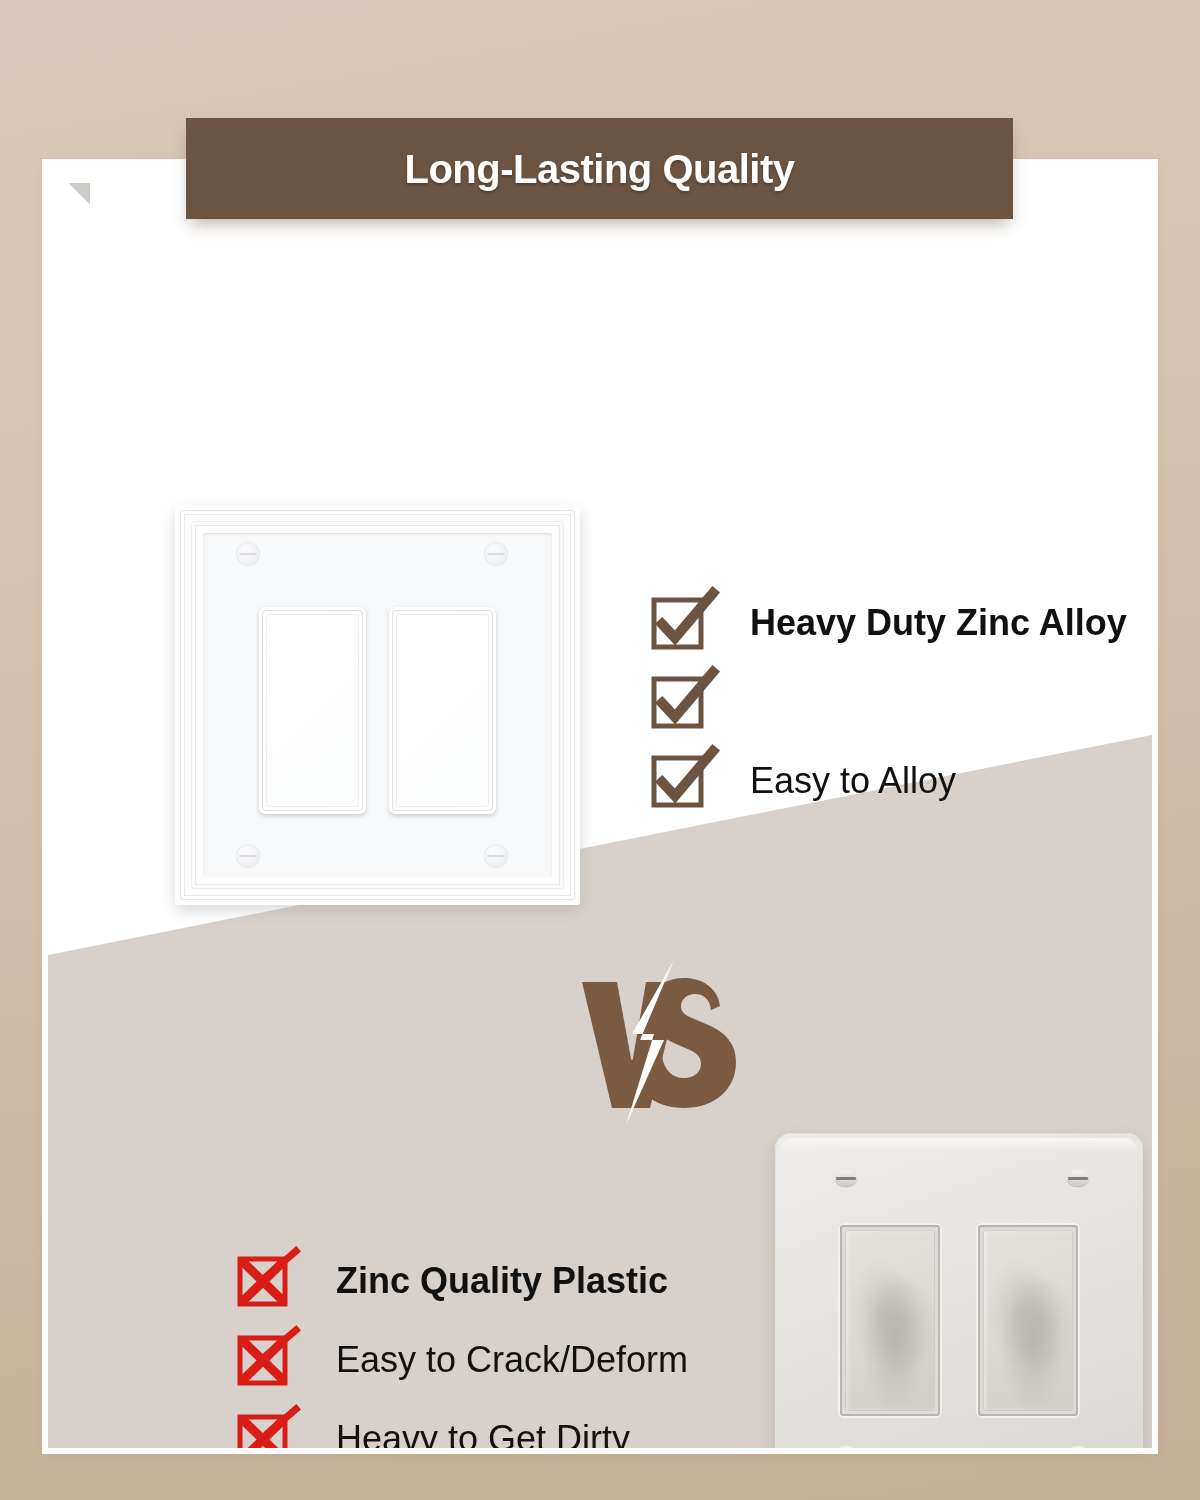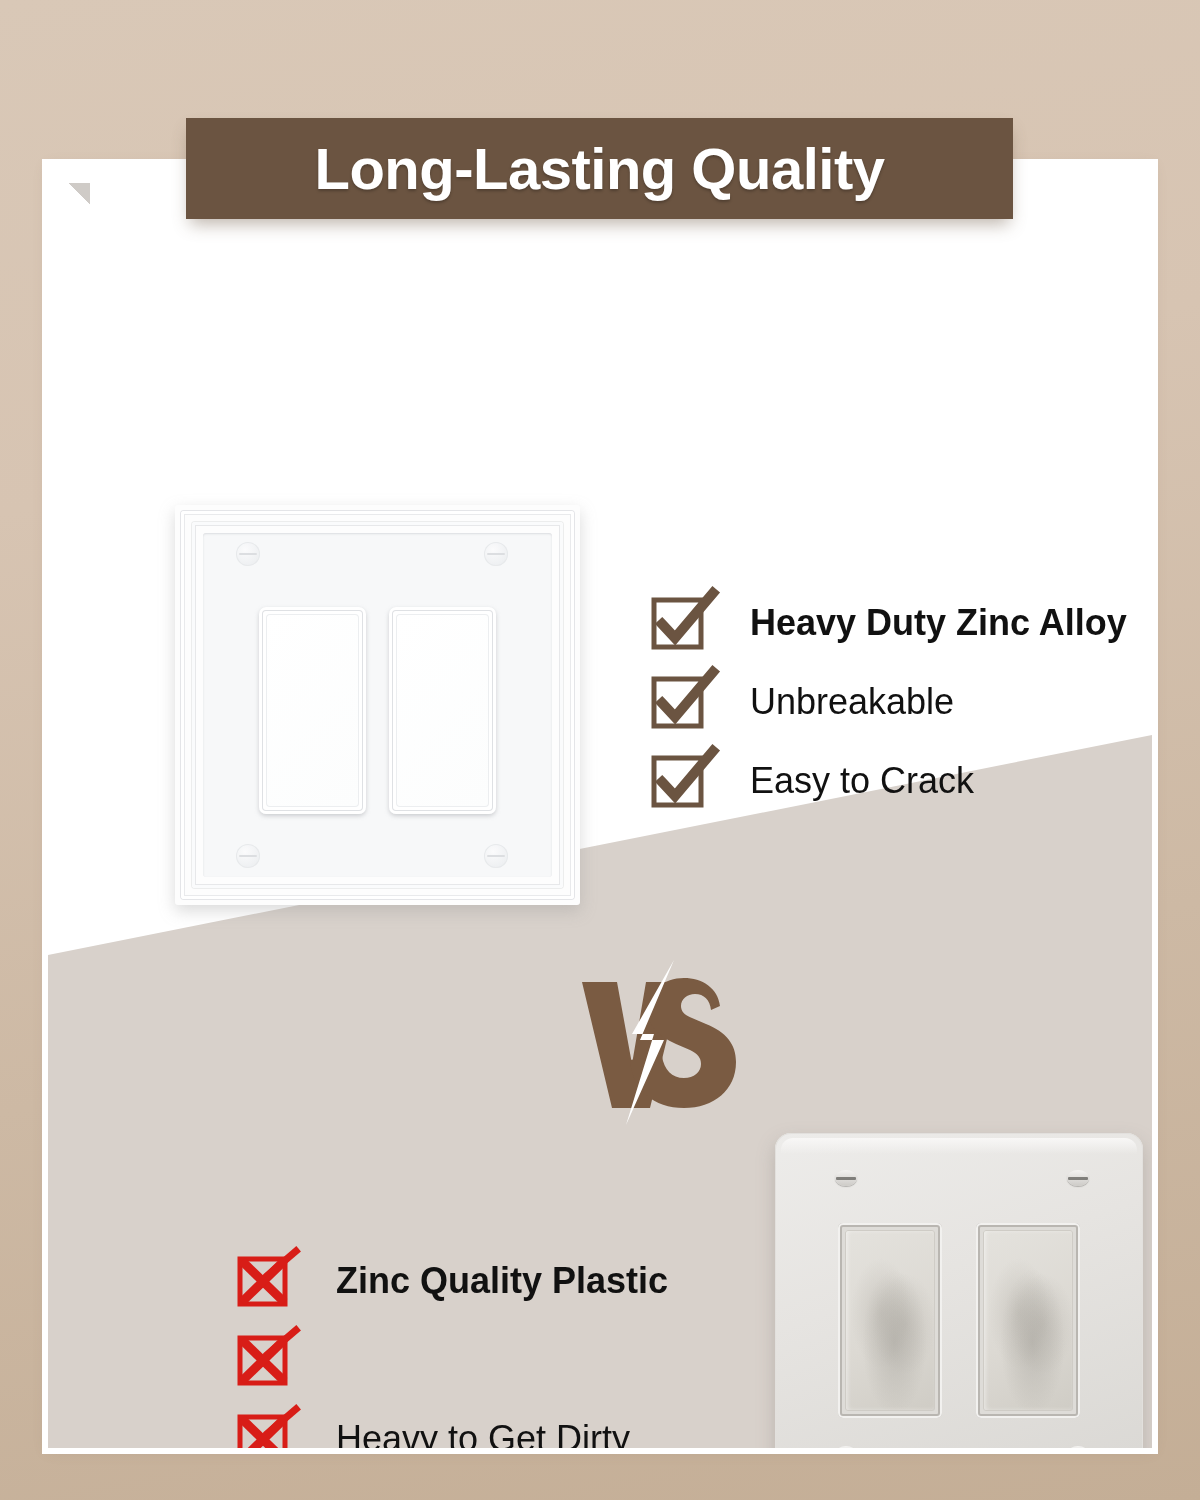--- a/index.html
+++ b/index.html
@@ -30,21 +30,21 @@
 
   
   #banner{
     position:absolute; left:186px; top:118px; width:827px; height:101px;
     background:#6B5441;
     box-shadow:0 9px 16px -4px rgba(110,90,70,.45);
     display:flex; align-items:center; justify-content:center;
     z-index:30;
   }
   #banner-text{
-    color:#fff; font-size:58px; font-weight:bold; letter-spacing:-0.5px;
+    color:#fff; font-size:40px; font-weight:bold; letter-spacing:-0.5px;
     white-space:nowrap; line-height:1;
     text-shadow:0 2px 3px rgba(0,0,0,.25);
   }
 
   
   #good-list{ position:absolute; left:604px; top:418px; z-index:20; }
   #bad-list { position:absolute; left:190px; top:1076px; z-index:20; }
   .row{ display:flex; align-items:center; height:79px; }
   .row .label{ font-size:36px; color:#111; white-space:nowrap; margin-left:46px; }
   .row.strong .label{ font-weight:bold; }
@@ -171,30 +171,29 @@
       </span>
       <span class="label">Heavy Duty Zinc Alloy</span>
     </div>
     <div class="row">
       <span class="mark">
         <svg width="64" height="62" viewBox="0 0 64 62">
           <rect x="2" y="9" width="47" height="47" fill="none" stroke="#6B5441" stroke-width="5"></rect>
           <path d="M10 33 L23 47 L61 2" fill="none" stroke="#6B5441" stroke-width="10" stroke-linecap="square"></path>
         </svg>
       </span>
-      <span class="label">Unbreakable</span>
     </div>
     <div class="row">
       <span class="mark">
         <svg width="64" height="62" viewBox="0 0 64 62">
           <rect x="2" y="9" width="47" height="47" fill="none" stroke="#6B5441" stroke-width="5"></rect>
           <path d="M10 33 L23 47 L61 2" fill="none" stroke="#6B5441" stroke-width="10" stroke-linecap="square"></path>
         </svg>
       </span>
-      <span class="label">Easy to Crack</span>
+      <span class="label">Easy to Alloy</span>
     </div>
   </div>
 
   <div id="vs">
     <svg width="180" height="165" viewBox="0 0 180 165">
       <g fill="#7A5B42">
         <path d="M14 22 L49 22 L64 104 L78 22 L113 22 L82 148 L44 148 Z"></path>
         <path d="M152 46 C150 28 134 18 116 18 C96 18 80 30 80 50 C80 66 90 76 108 84
                  L122 90 C130 94 133 98 133 104 C133 112 126 118 116 118
                  C104 118 96 110 94 96 L62 100 C64 130 86 148 116 148
@@ -220,20 +219,21 @@
     </div>
     <div class="row">
       <span class="mark">
         <svg width="64" height="62" viewBox="0 0 64 62">
           <rect x="2" y="10" width="45" height="45" fill="none" stroke="#D81D17" stroke-width="5"></rect>
           <path d="M7 15 L43 50" fill="none" stroke="#D81D17" stroke-width="9" stroke-linecap="square"></path>
           <path d="M43 15 L7 50" fill="none" stroke="#D81D17" stroke-width="9" stroke-linecap="square"></path>
           <path d="M30 26 L58 2" fill="none" stroke="#D81D17" stroke-width="7" stroke-linecap="square"></path>
         </svg>
       </span>
+      <span class="label">Easy to Crack/Deform</span>
     </div>
     <div class="row">
       <span class="mark">
         <svg width="64" height="62" viewBox="0 0 64 62">
           <rect x="2" y="10" width="45" height="45" fill="none" stroke="#D81D17" stroke-width="5"></rect>
           <path d="M7 15 L43 50" fill="none" stroke="#D81D17" stroke-width="9" stroke-linecap="square"></path>
           <path d="M43 15 L7 50" fill="none" stroke="#D81D17" stroke-width="9" stroke-linecap="square"></path>
           <path d="M30 26 L58 2" fill="none" stroke="#D81D17" stroke-width="7" stroke-linecap="square"></path>
         </svg>
       </span>

